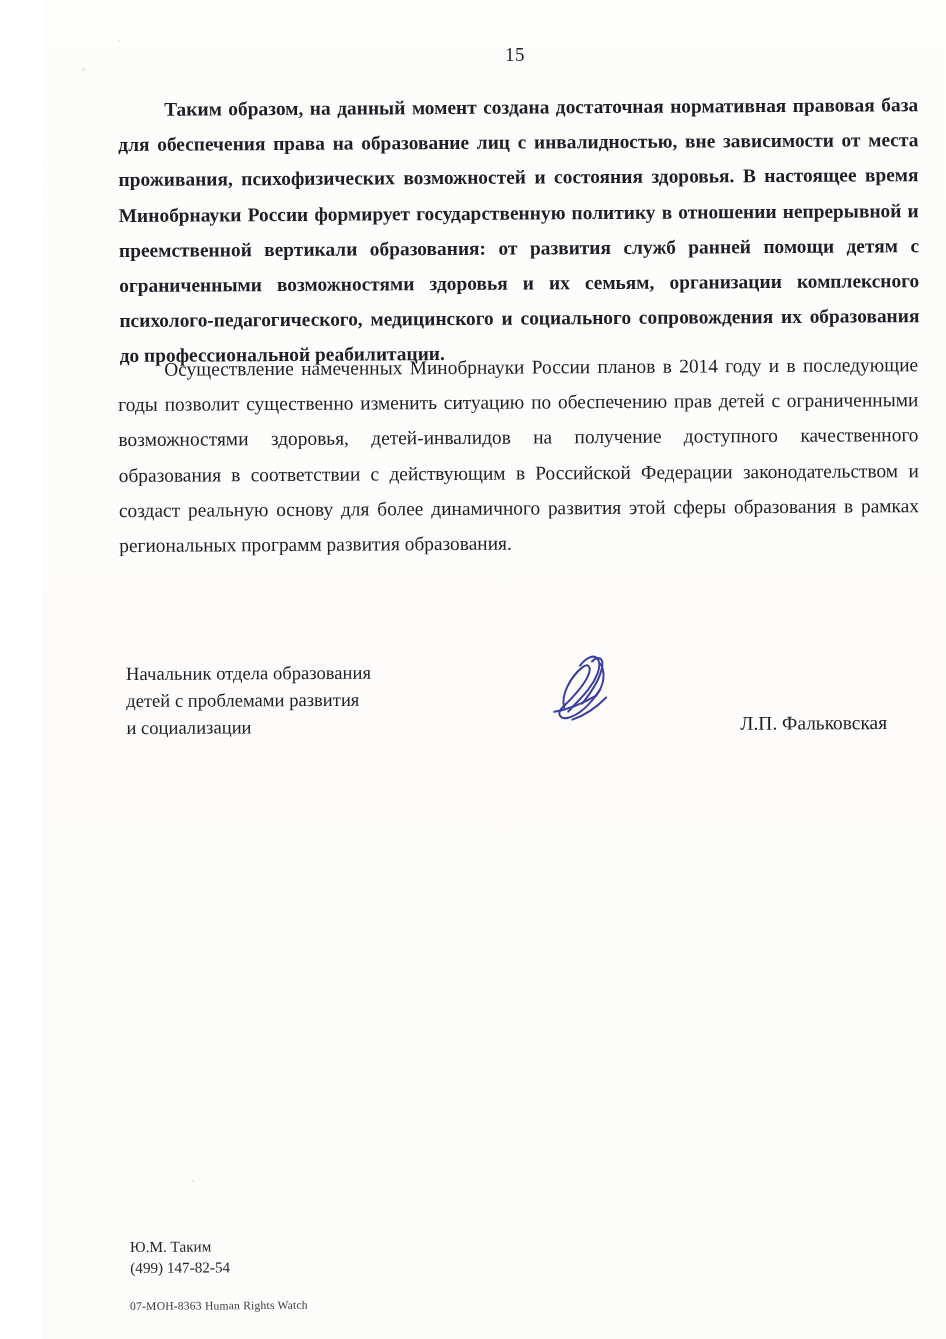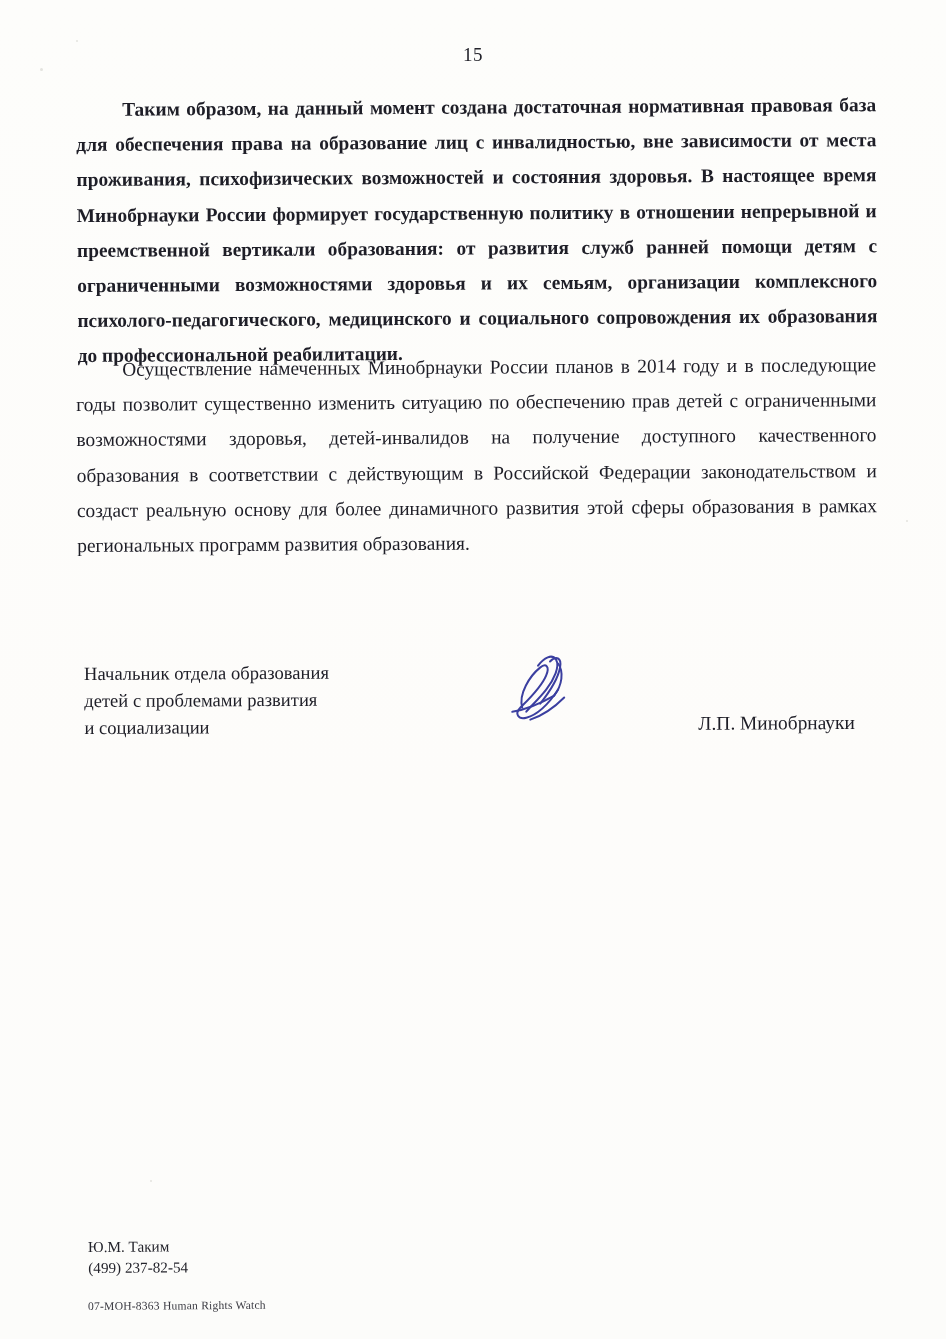--- a/index.html
+++ b/index.html
@@ -14,20 +14,21 @@
     color: #1b1b22;
     position: relative;
     overflow: hidden;
   }
 
   .page {
     position: absolute;
     inset: 0;
     
     background: linear-gradient(180deg, #fdfdfb 0%, #fdfcfa 60%, #fcfcfa 100%);
+    margin-left: 42px;
   }
 
   .speck {
     position: absolute;
     background: #cfcfc9;
     border-radius: 50%;
     opacity: .55;
   }
 
   .page-number {
@@ -149,23 +150,23 @@
           <path d="M38 62 C34 48, 46 30, 56 22 C62 17, 66 21, 62 30 C57 42, 44 54, 36 62 C30 68, 34 74, 42 72 C54 69, 66 56, 74 44"></path>
           <path d="M54 20 C60 12, 68 8, 72 14 C76 21, 70 34, 62 44 C55 53, 47 60, 42 66"></path>
           <path d="M66 16 C72 10, 78 12, 76 22 C74 33, 64 48, 56 58"></path>
           <path d="M28 66 C40 64, 56 58, 70 50"></path>
           <path d="M46 74 C58 70, 70 62, 80 52"></path>
           <path d="M74 18 C80 26, 78 40, 70 50"></path>
         </g>
       </svg>
     </span>
 
-    <span class="sig-name">Л.П. Минобрнауки</span>
+    <span class="sig-name">Л.П. Фальковская</span>
   </div>
 
   <div class="contact-block">
     <span class="contact-line">Ю.М. Таким</span>
-    <span class="contact-line">(499) 237-82-54</span>
+    <span class="contact-line">(499) 147-82-54</span>
   </div>
 
   <div class="footer-code">07-МОН-8363 Human Rights Watch</div>
 
 </div>
 
 </body></html>

